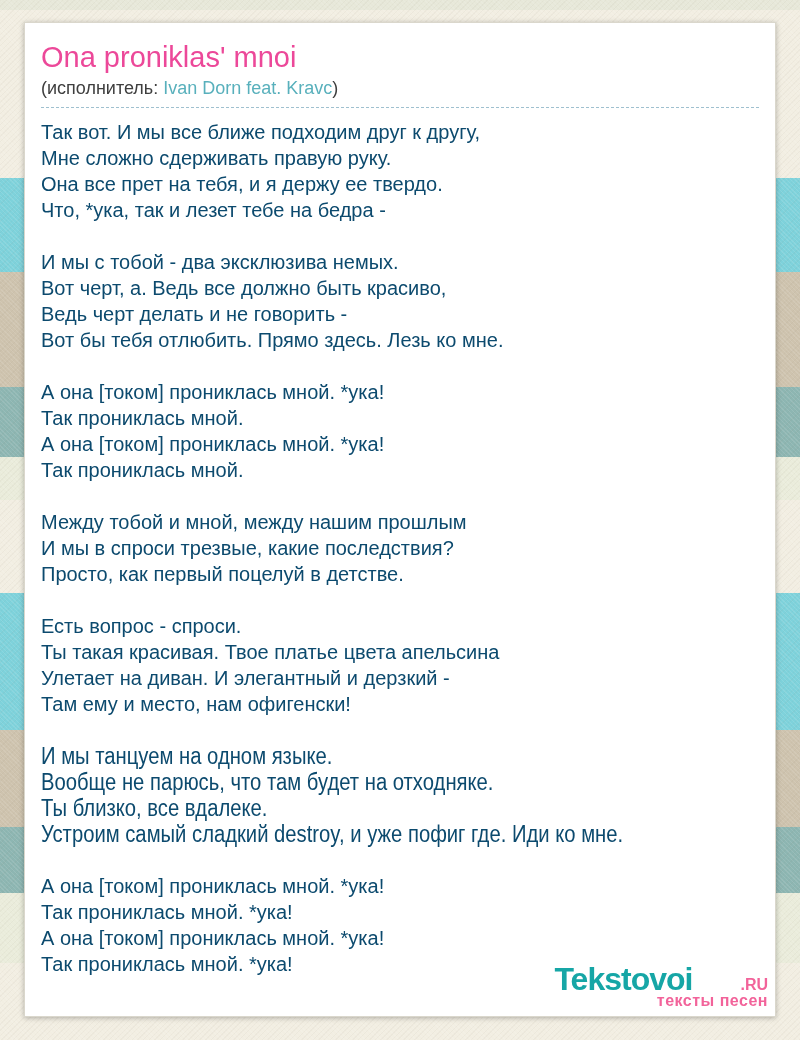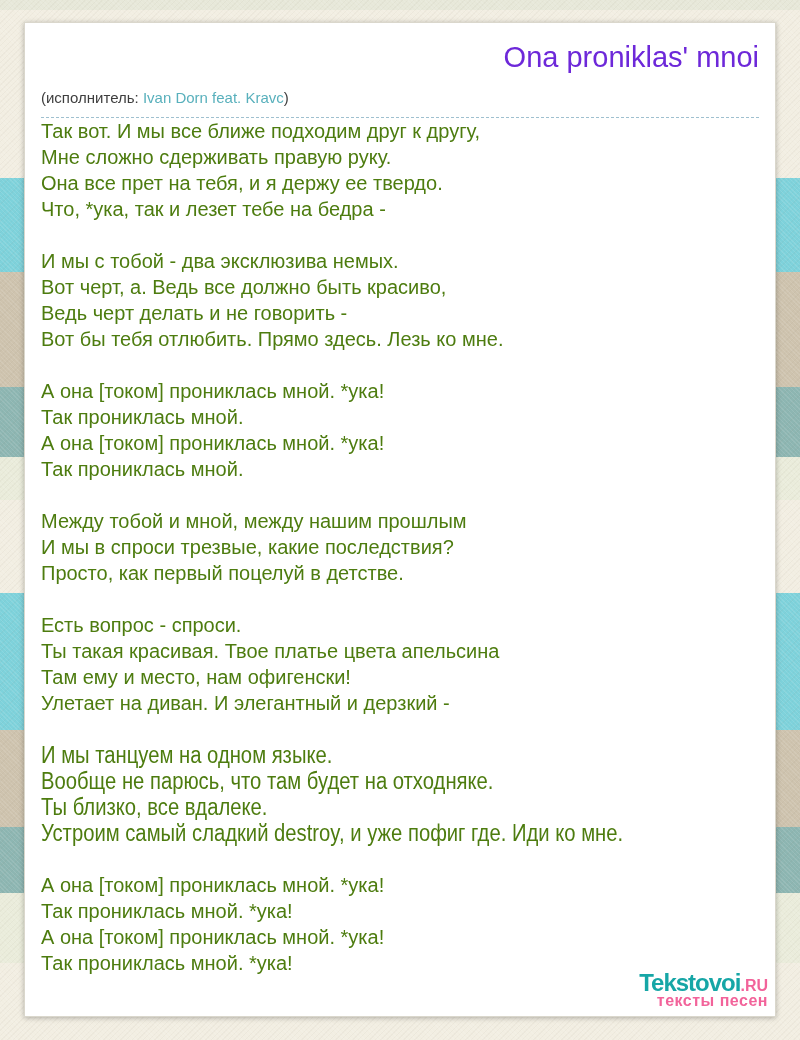--- a/index.html
+++ b/index.html
@@ -30,43 +30,43 @@
   .card{
     position:absolute;left:24px;top:22px;width:752px;height:995px;
     box-sizing:border-box;background:#ffffff;
     border:1px solid #dad7cc;
     box-shadow:0 1px 5px rgba(0,0,0,.28);
     padding:16px 16px 0 16px;
   }
   .song-header{border-bottom:1px dashed #9fc0cf;padding-bottom:9px;}
   .page-title{
     margin:2px 0 0 0;font-size:29px;line-height:32px;font-weight:normal;
-    color:#6d28d9;letter-spacing:0;text-align:right;
+    color:#ec4899;letter-spacing:0;
   }
-  .artist-line{margin-top:15px;font-size:15px;line-height:20px;color:#3e3e3e;}
+  .artist-line{margin-top:5px;font-size:18px;line-height:20px;color:#3e3e3e;}
   .artist-link{color:#58b0bc;text-decoration:none;cursor:pointer;}
-  .lyrics{margin-top:0;font-size:20px;line-height:26px;color:#4d7c0f;}
+  .lyrics{margin-top:11px;font-size:20px;line-height:26px;color:#0c4a6e;}
   .stanza{margin:0 0 26px 0;padding:0;}
   .line{white-space:nowrap;}
   
   .stanza.condensed{
     font-size:23px;
     transform:scaleX(0.88);
     transform-origin:0 0;
     width:113%;
   }
   .logo{
     position:absolute;right:7px;bottom:7px;text-align:right;
     text-decoration:none;display:block;line-height:1;
   }
   .logo-main{
-    font-weight:bold;font-size:24px;letter-spacing:-1px;color:#16a6a6;
+    font-weight:bold;font-size:32px;letter-spacing:-1px;color:#16a6a6;
   }
   .logo-suffix{
-    font-weight:bold;font-size:16px;color:#f2639a;letter-spacing:0;
+    font-weight:bold;font-size:16px;color:#f2639a;letter-spacing:0;padding-left:48px;
   }
   .logo-tagline{
     font-weight:bold;font-size:16px;color:#f2639a;margin-top:-2px;
     letter-spacing:.5px;
   }
 </style>
 </head>
 <body>
 
 <div class="bg"></div>
@@ -103,22 +103,22 @@
 
     <div class="stanza">
       <div class="line">Между тобой и мной, между нашим прошлым</div>
       <div class="line">И мы в спроси трезвые, какие последствия?</div>
       <div class="line">Просто, как первый поцелуй в детстве.</div>
     </div>
 
     <div class="stanza">
       <div class="line">Есть вопрос - спроси.</div>
       <div class="line">Ты такая красивая. Твое платье цвета апельсина</div>
+      <div class="line">Улетает на диван. И элегантный и дерзкий -</div>
       <div class="line">Там ему и место, нам офигенски!</div>
-      <div class="line">Улетает на диван. И элегантный и дерзкий -</div>
     </div>
 
     <div class="stanza condensed">
       <div class="line">И мы танцуем на одном языке.</div>
       <div class="line">Вообще не парюсь, что там будет на отходняке.</div>
       <div class="line">Ты близко, все вдалеке.</div>
       <div class="line">Устроим самый сладкий destroy, и уже пофиг где. Иди ко мне.</div>
     </div>
 
     <div class="stanza">

